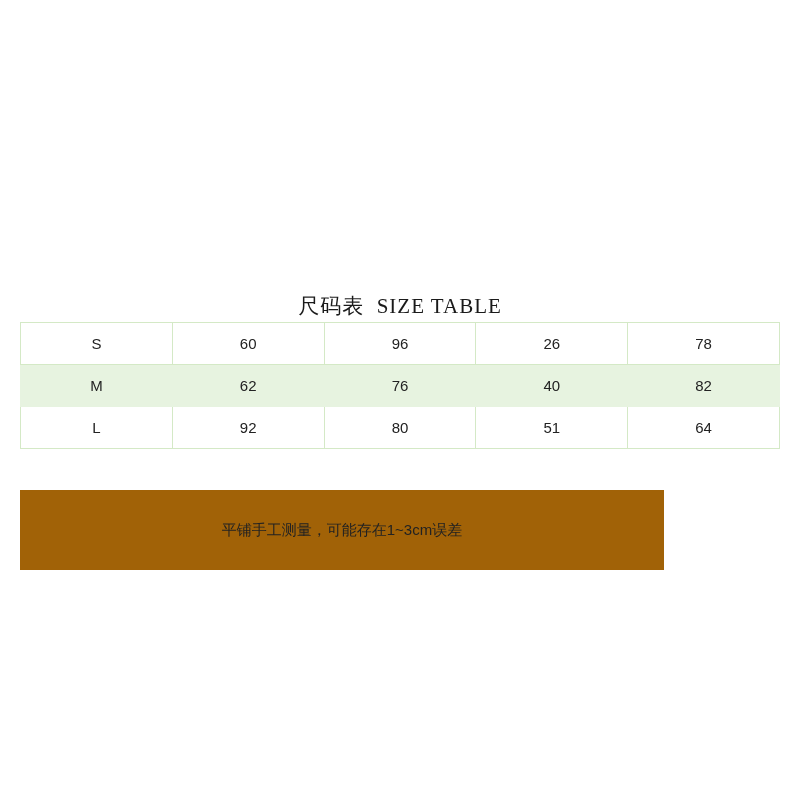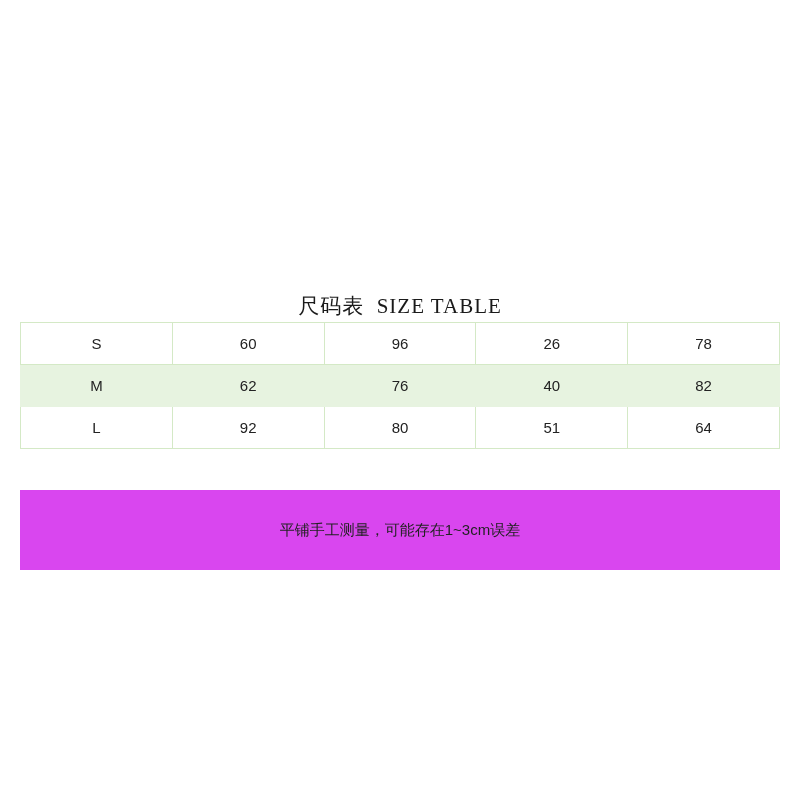--- a/index.html
+++ b/index.html
@@ -81,23 +81,23 @@
   }
   tr.data.alt td.cellbox {
     background: #e7f3e0;
   }
 
   
   .note {
     position: absolute;
     top: 460px;
     left: 20px;
-    width: 760px;
+    width: 644px;
     height: 80px;
-    background: #d946ef;
+    background: #a16207;
     display: flex;
     align-items: center;
     justify-content: center;
     font-size: 15px;
     color: #222222;
   }
 </style>
 </head>
 <body>
 

